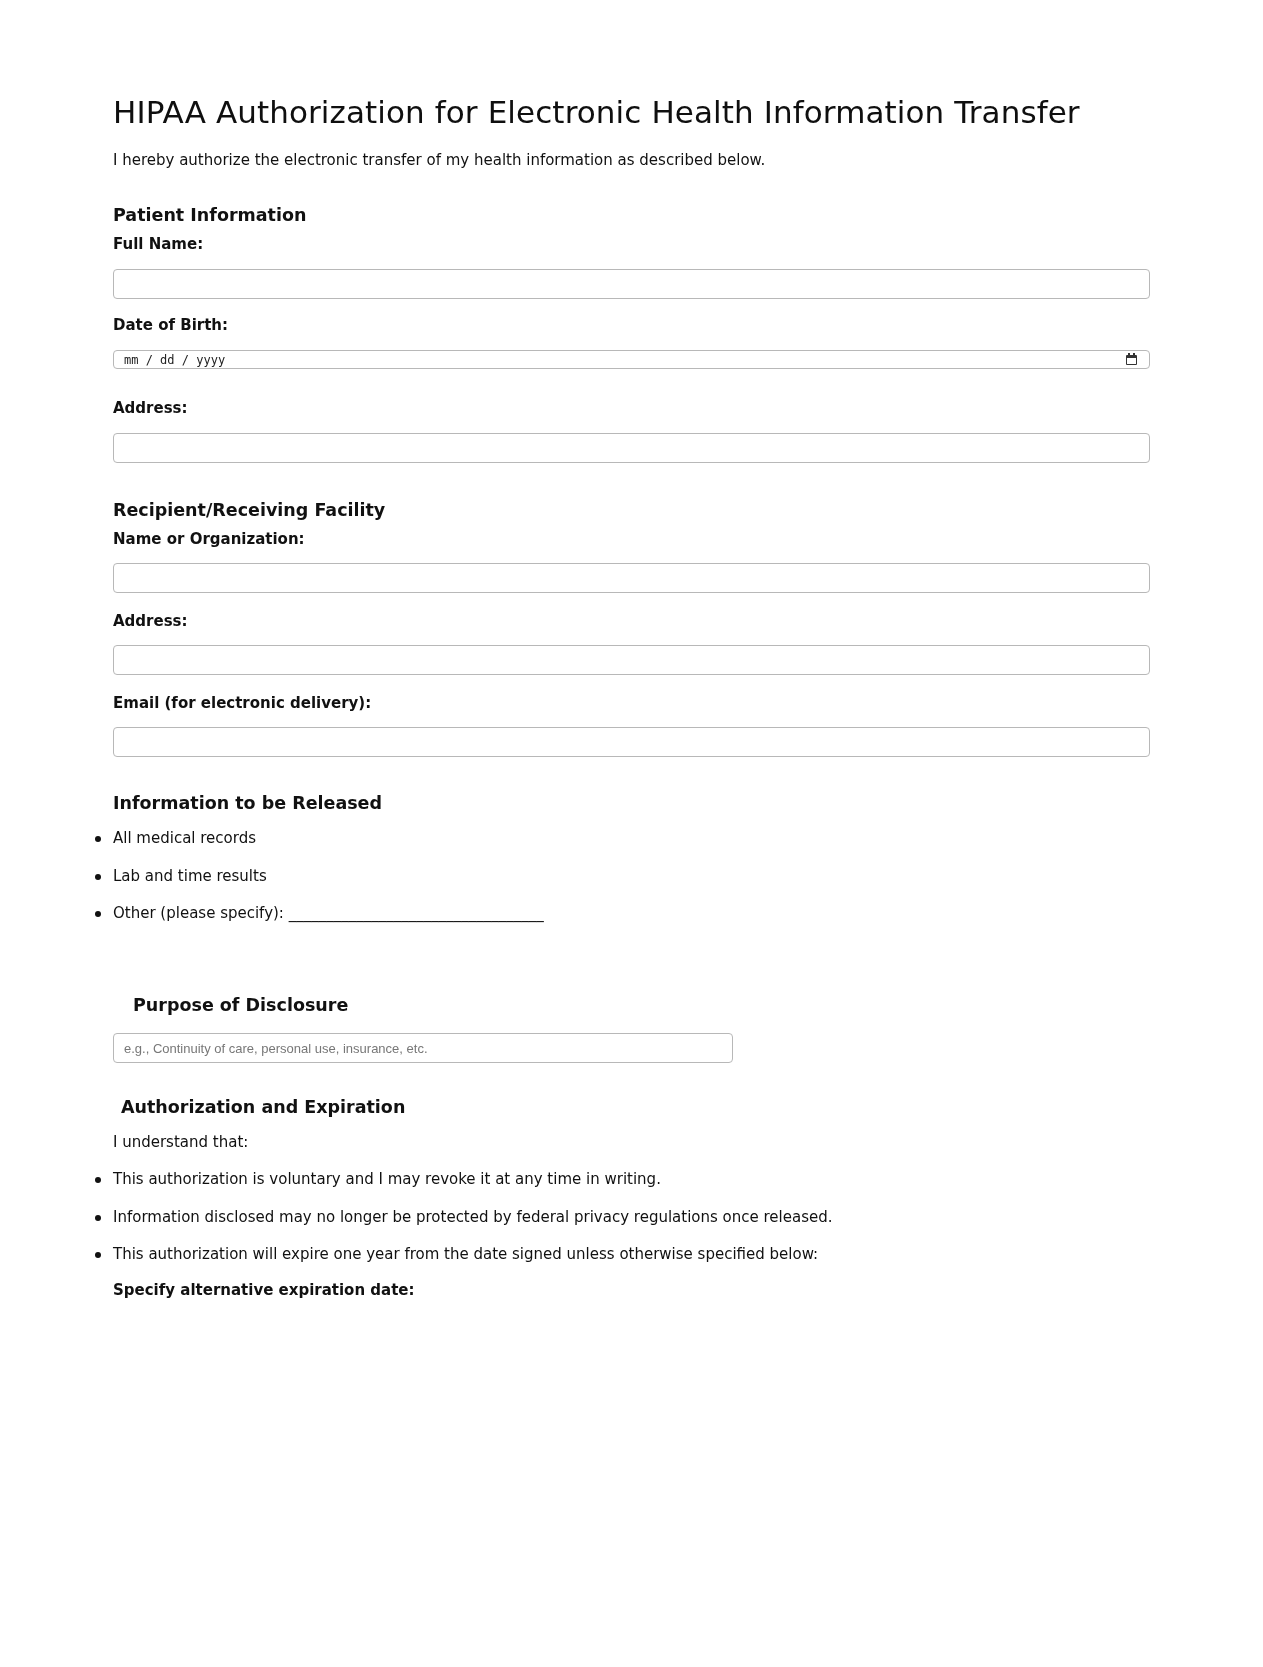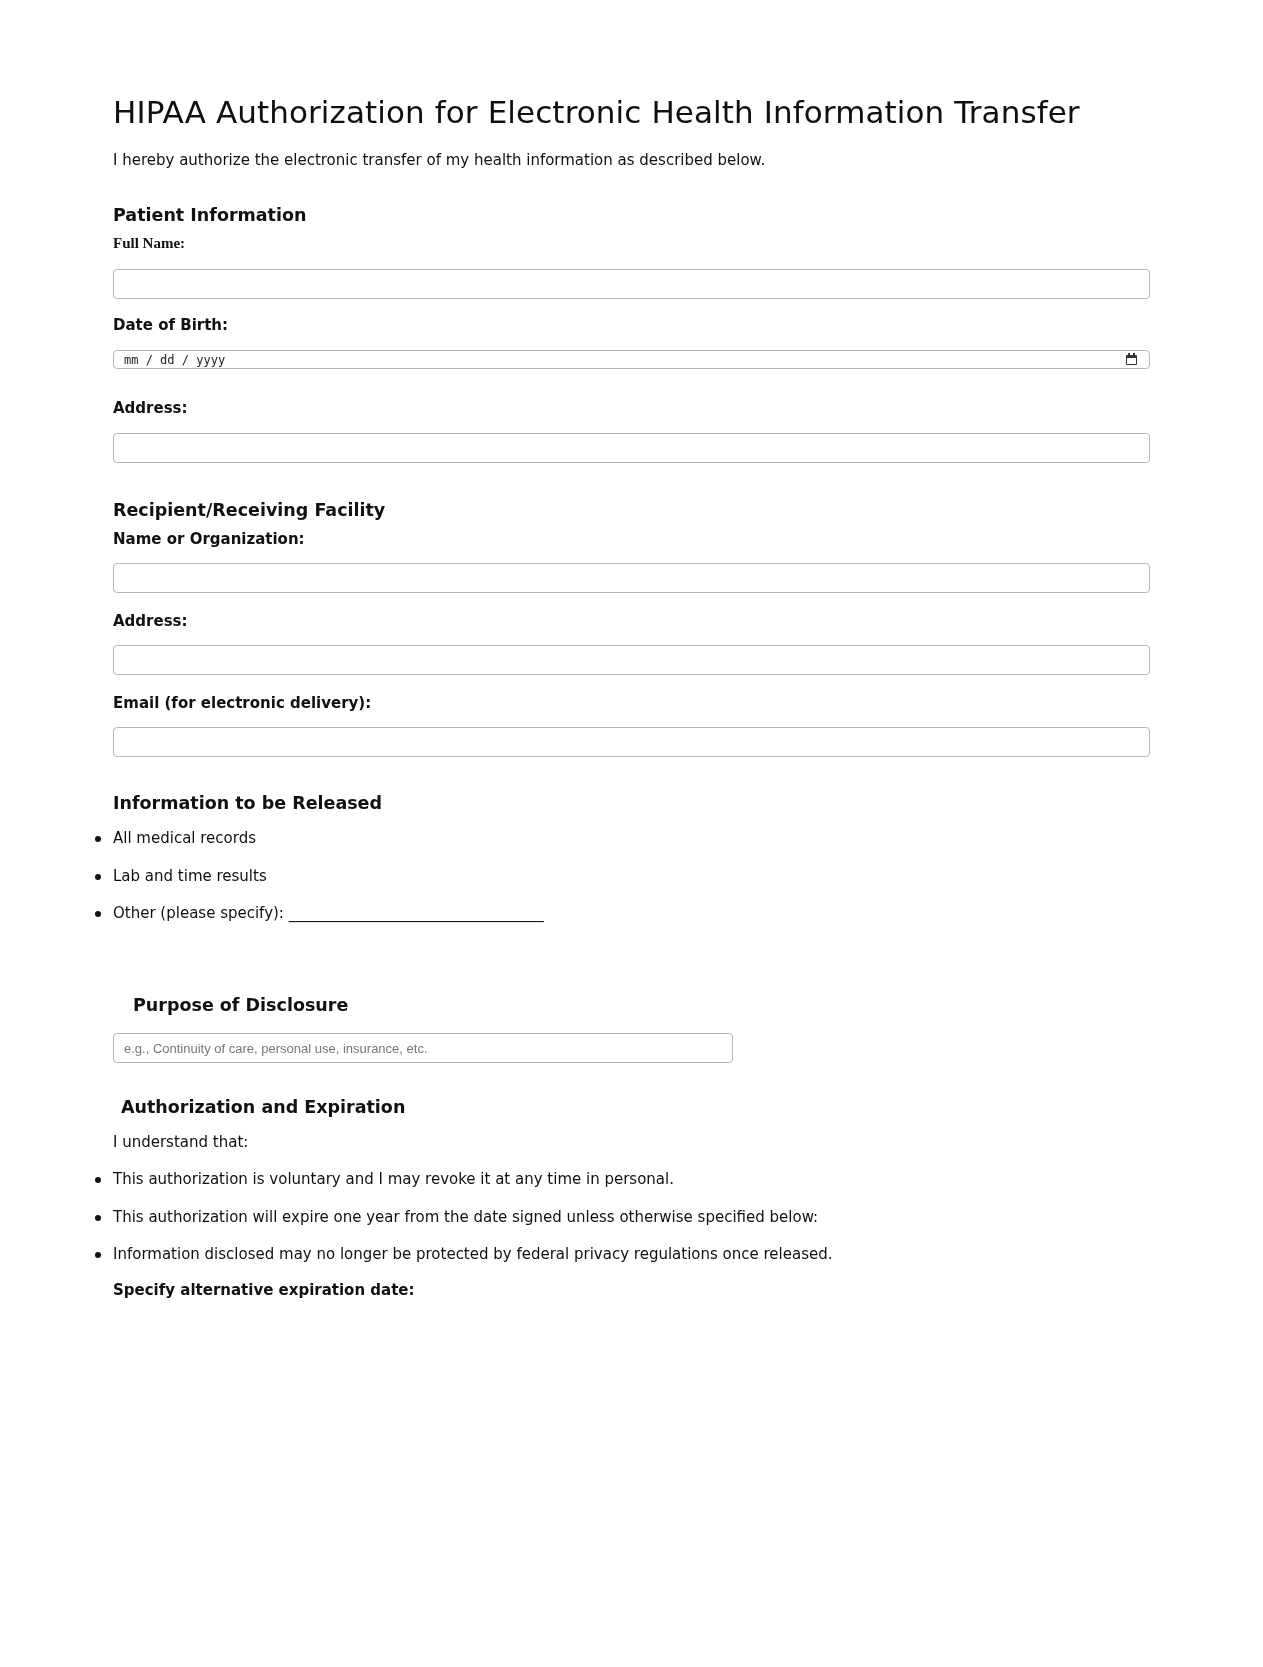--- a/index.html
+++ b/index.html
@@ -150,21 +150,21 @@
 <body>
 
 <div class="viewport">
   <div class="page">
 
     <h1>HIPAA Authorization for Electronic Health Information Transfer</h1>
     <p class="intro">I hereby authorize the electronic transfer of my health information as described below.</p>
 
     <h2 class="section-title" style="top:205px;">Patient Information</h2>
 
-    <label class="field-label" style="top:235px;font-family:Liberation Serif, serif;">Full Name:</label>
+    <label class="field-label" style="top:235px;">Full Name:</label>
     <input class="text-input" type="text" style="top: 269px;" value="">
 
     <label class="field-label" style="top:316px;">Date of Birth:</label>
     <div class="text-input date-input" style="top:350px;height:19px;">
       <span class="date-text">mm / dd / yyyy</span>
       <span class="cal-icon">
         <span class="cal-body"></span>
         <span class="ring-l"></span>
         <span class="ring-r"></span>
       </span>
@@ -190,20 +190,20 @@
       <li><span class="dot"></span><span>Lab and time results</span></li>
       <li><span class="dot"></span><span>Other (please specify): __________________________________</span></li>
     </ul>
 
     <h2 class="section-title" style="top:995px;margin-left:20px;">Purpose of Disclosure</h2>
     <input class="text-input placeholder-input" type="text" style="top: 1033px; width: 620px;" placeholder="e.g., Continuity of care, personal use, insurance, etc.">
 
     <h2 class="section-title" style="top:1097px;margin-left:8px;">Authorization and Expiration</h2>
     <p class="plain-text" style="top:1133px;margin:0;">I understand that:</p>
     <ul class="bullets" style="top:1170px;">
-      <li><span class="dot"></span><span>This authorization is voluntary and I may revoke it at any time in personal.</span></li>
+      <li><span class="dot"></span><span>This authorization is voluntary and I may revoke it at any time in writing.</span></li>
+      <li><span class="dot"></span><span>Information disclosed may no longer be protected by federal privacy regulations once released.</span></li>
       <li><span class="dot"></span><span>This authorization will expire one year from the date signed unless otherwise specified below:</span></li>
-      <li><span class="dot"></span><span>Information disclosed may no longer be protected by federal privacy regulations once released.</span></li>
     </ul>
     <label class="field-label" style="top:1281px;">Specify alternative expiration date:</label>
 
   </div>
 </div>
 
 </body></html>

